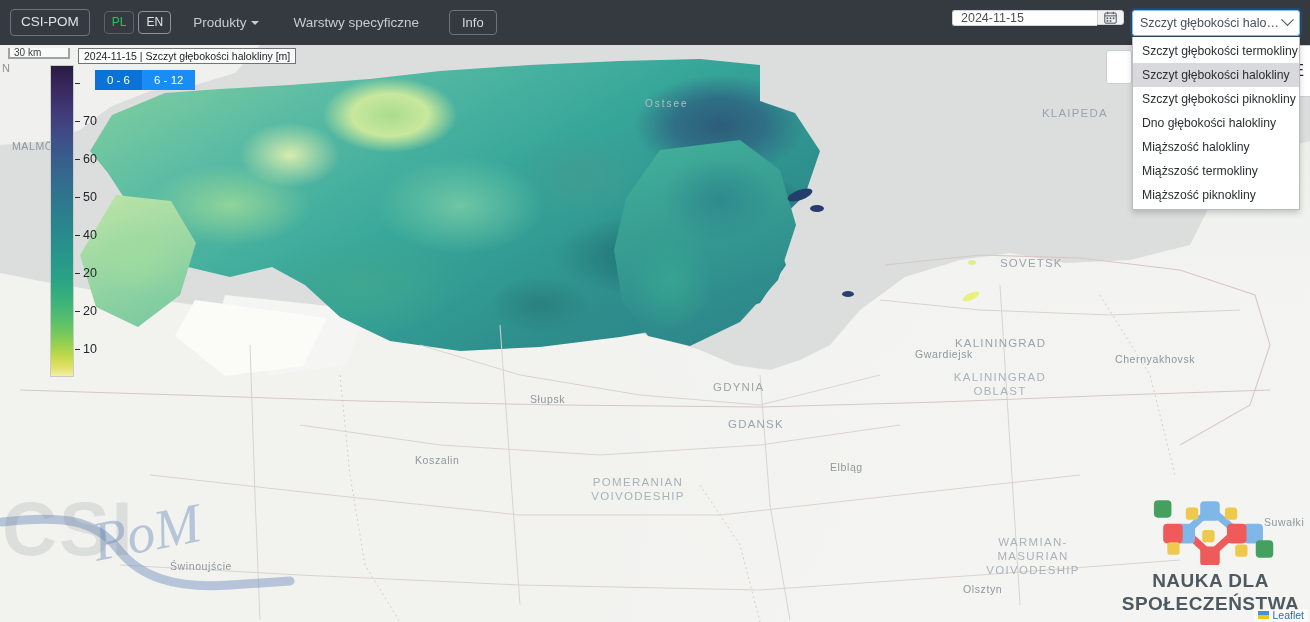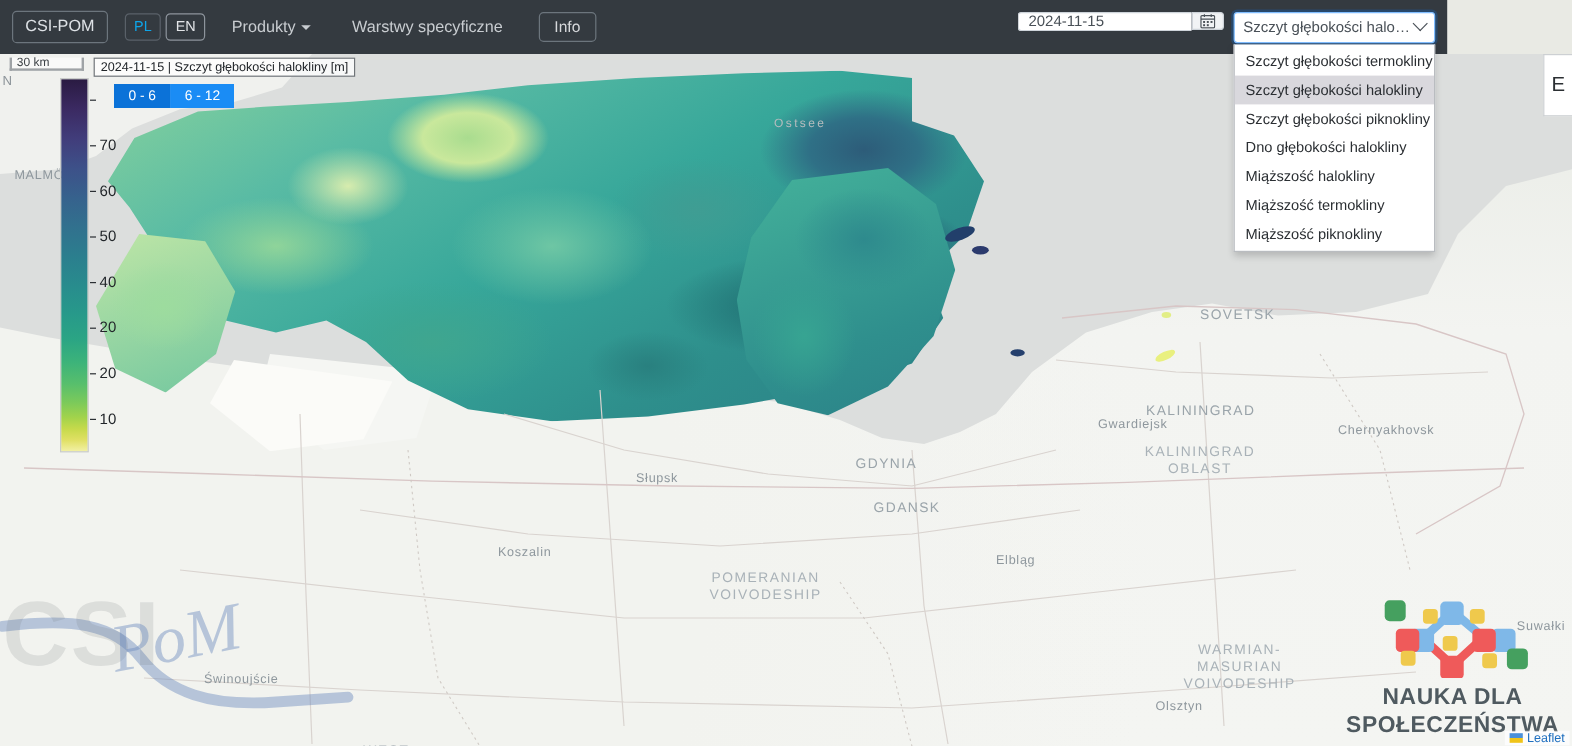--- a/index.html
+++ b/index.html
@@ -7,32 +7,32 @@
     margin: 0; padding: 0;
     width: 1310px; height: 622px;
     overflow: hidden;
     font-family: "Liberation Sans", sans-serif;
     background: #e9eae4;
   }
   #app { position: relative; width: 1310px; height: 622px; overflow: hidden; }
 
   
   .navbar {
-    position: absolute; left: 0; top: 0; width: 1206px; height: 45px;
+    position: absolute; left: 0; top: 0; width: 1310px; height: 45px;
     background: #343a40; display: flex; align-items: center;
     padding: 2px 10px; z-index: 60;
   }
   .nav-btn {
     border: 1px solid #6c757d; color: #d6d8db; background: transparent;
     border-radius: 4px; font-size: 13px; padding: 4px 9px;
     font-family: "Liberation Sans", sans-serif; line-height: 1.2; cursor: pointer;
     white-space: nowrap;
   }
   .nav-btn.brand { font-size: 13.5px; padding: 4px 10px; margin-right: 14px; color: #dee2e6; }
-  .nav-btn.lang { padding: 3px 7px; font-size: 12px; margin-right: 4px; color: #0ea5e9; border-color:#5a6169;}
+  .nav-btn.lang { padding: 3px 7px; font-size: 12px; margin-right: 4px; color: #22c55e; border-color:#5a6169;}
   .nav-btn.lang.active { color: #e3e5e8; border-color: #8d949c; }
   .nav-link {
     color: #c8ccd0; font-size: 13.5px; margin-left: 18px; cursor: pointer;
     display: flex; align-items: center; gap: 5px; white-space: nowrap;
   }
   .caret { width: 0; height: 0; border-left: 4px solid transparent;
            border-right: 4px solid transparent; border-top: 4px solid #c8ccd0; display:inline-block; }
   .nav-btn.info { margin-left: 30px; padding: 4px 12px; }
   .nav-spacer { flex: 1; }
 

